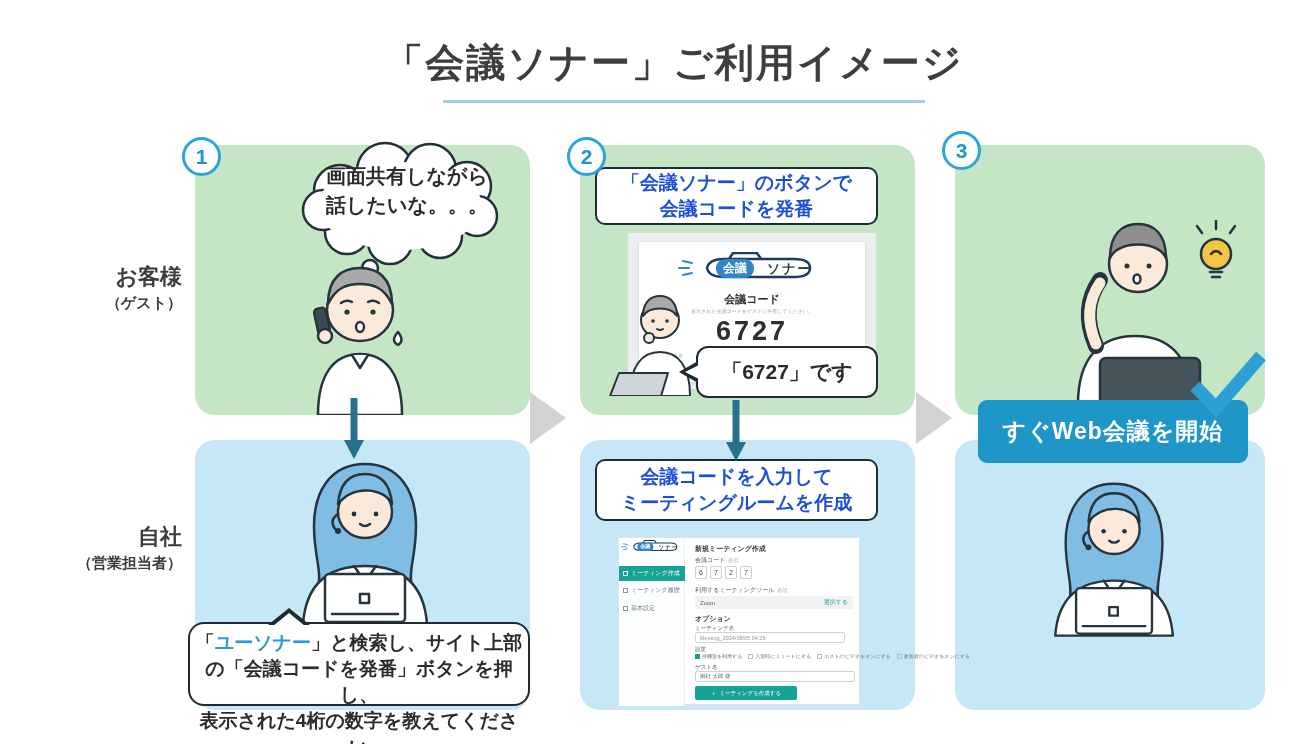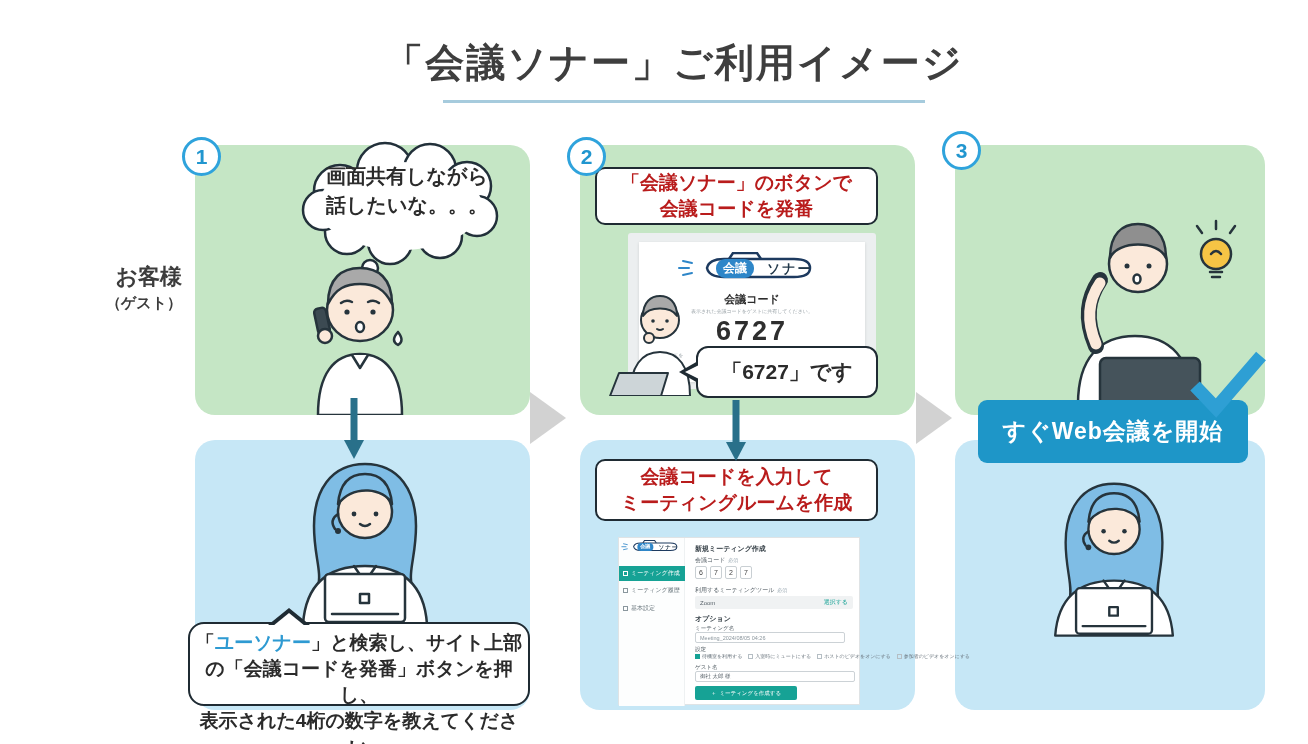--- a/index.html
+++ b/index.html
@@ -21,21 +21,21 @@
 
   .badge-circle { position:absolute; width:39px; height:39px; border-radius:50%;
     background:#fff; border:3px solid #2fa3dc; color:#2196cf; font-weight:bold; font-size:21px;
     display:flex; align-items:center; justify-content:center; z-index:3; }
 
   .chevron { position:absolute; width:0; height:0; z-index:2;
     border-top:26px solid transparent; border-bottom:26px solid transparent; border-left:36px solid #d2d2d2; }
 
   .whitebox { position:absolute; background:#fff; border:2.5px solid #1f2b33; border-radius:10px;
     display:flex; flex-direction:column; align-items:center; justify-content:center;
-    font-weight:bold; color:#b91c1c; z-index:2; text-align:center; }
+    font-weight:bold; color:#1d4ed8; z-index:2; text-align:center; }
   .whitebox .line { font-size:19px; line-height:26px; display:block; }
 
   .callout { position:absolute; background:#fff; border:2.5px solid #1f2b33; border-radius:16px;
     z-index:4; text-align:center; font-weight:bold; color:#2b2b2b; font-size:19px; line-height:26px;
     padding-top:6px; }
   .callout::before { content:""; position:absolute; top:-16px; left:78px;
     border-left:21px solid transparent; border-right:21px solid transparent; border-bottom:17px solid #1f2b33; }
   .callout::after { content:""; position:absolute; top:-11px; left:83px;
     border-left:16px solid transparent; border-right:16px solid transparent; border-bottom:13px solid #ffffff; }
   .hl-blue { color:#2e9ad2; }
@@ -101,20 +101,24 @@
 
 <div id="canvas">
 
   <div class="page-title">「会議ソナー」ご利用イメージ</div>
   <div class="title-underline"></div>
 
   <div class="row-label" style="left:12px; top:262px;">
     <span class="main">お客様</span>
     <span class="sub">（ゲスト）</span>
   </div>
+  <div class="row-label" style="left:12px; top:522px;">
+    <span class="main">自社</span>
+    <span class="sub">（営業担当者）</span>
+  </div>
 
   <div class="panel green" style="left:175px; top:145px;"></div>
   <div class="panel blue" style="left:175px; top:440px;"></div>
   <div class="panel green" style="left:560px; top:145px;"></div>
   <div class="panel blue" style="left:560px; top:440px;"></div>
   <div class="panel green" style="left:935px; top:145px; width:310px;"></div>
   <div class="panel blue" style="left:935px; top:440px; width:310px;"></div>
 
   <div class="badge-circle" style="left:162px; top:137px;">1</div>
   <div class="badge-circle" style="left:547px; top:137px;">2</div>

